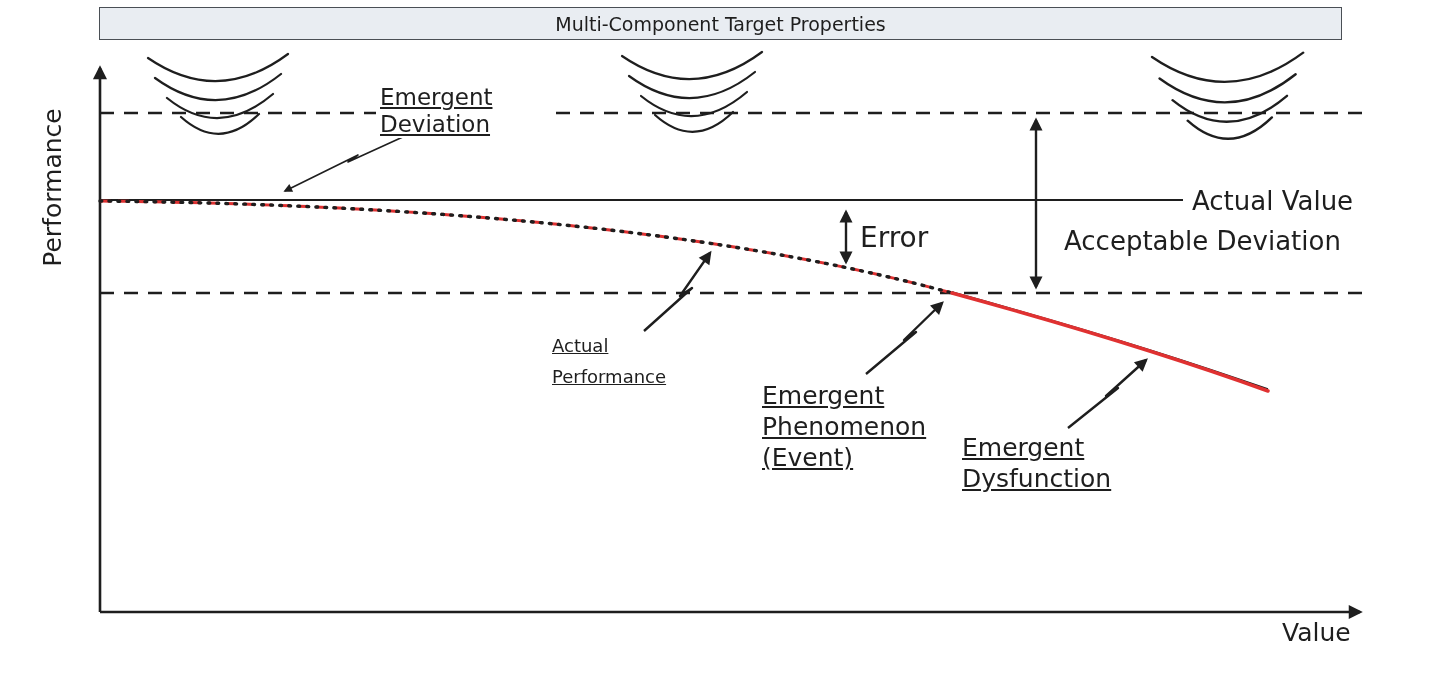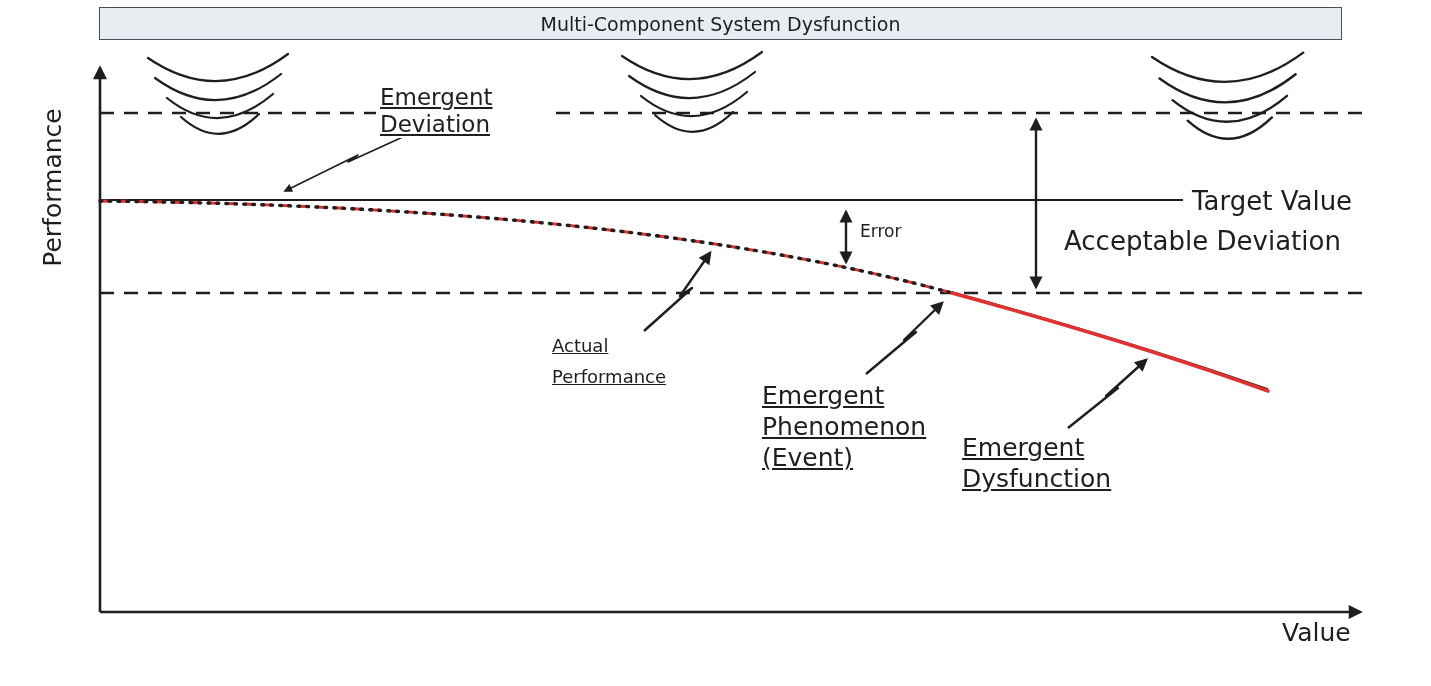--- a/index.html
+++ b/index.html
@@ -26,21 +26,21 @@
 
   .lbl-performance{
     left:38px;top:285px;width:195px;text-align:center;font-size:25px;
     transform:rotate(-90deg);transform-origin:left top;
   }
   .lbl-time{left:1282px;top:618px;font-size:25px;}
   .lbl-emergent-deviation{
     left:376px;top:84px;width:164px;font-size:23px;line-height:27px;
     background:#ffffff;padding:0 4px;
   }
-  .lbl-error{left:860px;top:221px;font-size:17px;}
+  .lbl-error{left:860px;top:221px;font-size:28px;}
   .lbl-target-value{left:1192px;top:186px;font-size:26px;}
   .lbl-acceptable-deviation{left:1064px;top:226px;font-size:26px;}
   .lbl-actual-performance{left:552px;top:330px;width:170px;font-size:18px;line-height:31px;}
   .lbl-emergent-phenomenon{left:762px;top:380px;width:190px;font-size:25px;line-height:31px;}
   .lbl-emergent-dysfunction{left:962px;top:432px;width:200px;font-size:25px;line-height:31px;}
 </style>
 </head>
 <body>
 
 <svg class="layer" width="1431" height="686" viewBox="0 0 1431 686">
@@ -76,30 +76,30 @@
   <polyline class="ink" points="644,331 692,288 680,296 710,253" fill="none" stroke-width="2.4" stroke-linejoin="round" marker-end="url(#arrow)"></polyline>
   <polyline class="ink" points="866,374 916,332 904,340 942,303" fill="none" stroke-width="2.4" stroke-linejoin="round" marker-end="url(#arrow)"></polyline>
   <polyline class="ink" points="1068,428 1118,388 1106,396 1146,360" fill="none" stroke-width="2.4" stroke-linejoin="round" marker-end="url(#arrow)"></polyline>
 
   <use href="#flock" class="ink" transform="translate(148,46)"></use>
   <use href="#flock" class="ink" transform="translate(622,44)"></use>
   <use href="#flock" class="ink" transform="translate(1152,44) scale(1.08)"></use>
 </svg>
 
 <div class="title-bar">
-  <span>Multi-Component System Dysfunction</span>
+  <span>Multi-Component Target Properties</span>
 </div>
 
 <div class="label lbl-performance">Performance</div>
 <div class="label lbl-time">Value</div>
 
 <div class="label center lbl-emergent-deviation">Emergent
 Deviation</div>
 <div class="label lbl-error">Error</div>
-<div class="label lbl-target-value">Target Value</div>
+<div class="label lbl-target-value">Actual Value</div>
 <div class="label lbl-acceptable-deviation">Acceptable Deviation</div>
 <div class="label center lbl-actual-performance">Actual
 Performance</div>
 <div class="label center lbl-emergent-phenomenon">Emergent
 Phenomenon
 (Event)</div>
 <div class="label center lbl-emergent-dysfunction">Emergent
 Dysfunction</div>
 
 </body></html>

